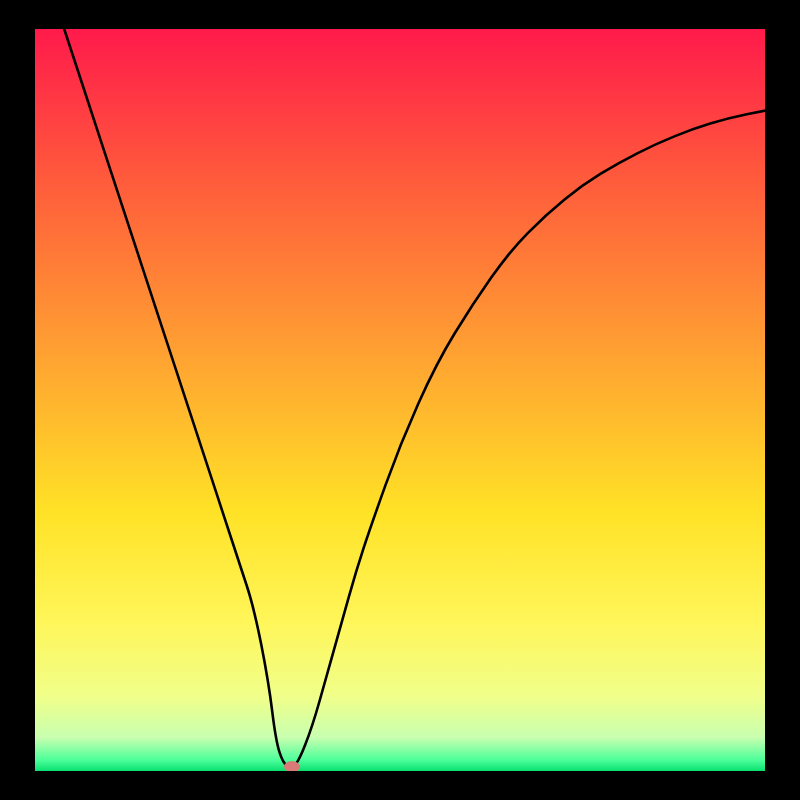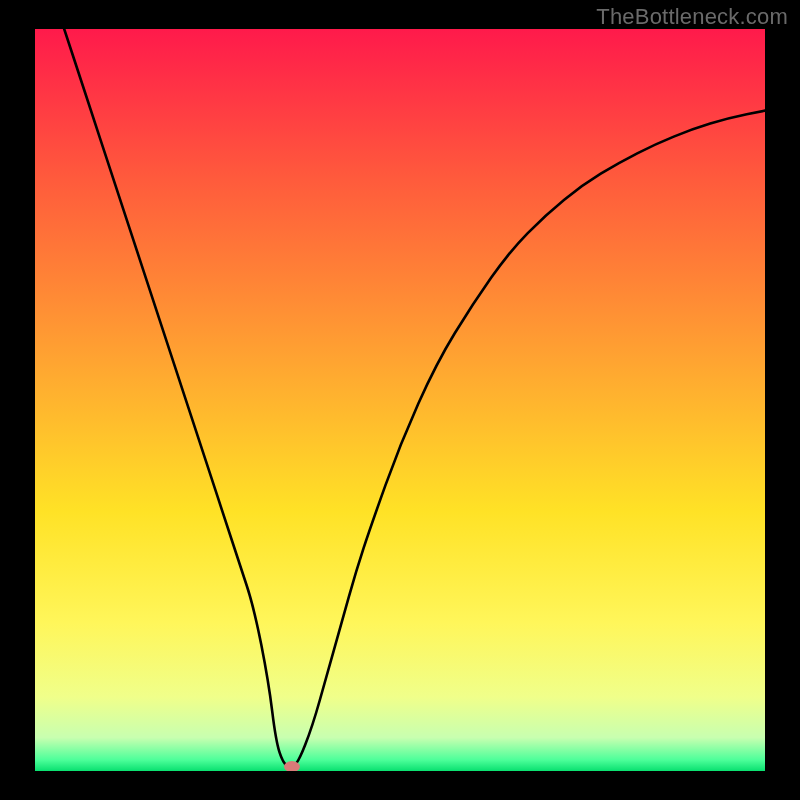--- a/index.html
+++ b/index.html
@@ -37,21 +37,20 @@
   svg {
     display: block;
     position: absolute;
     inset: 0;
   }
 </style>
 </head>
 <body>
 
 <div class="frame">
-  <div class="watermark">TheBottleneck.com</div>
 
   <div class="plot-area">
 
     <svg id="chart-svg" viewBox="0 0 730 742">
       <defs>
         <linearGradient id="bg-grad" x1="0" y1="0" x2="0" y2="1">
             <stop offset="0%" stop-color="#ff1a4b"></stop>
             <stop offset="20%" stop-color="#ff5a3c"></stop>
             <stop offset="45%" stop-color="#ffa531"></stop>
             <stop offset="65%" stop-color="#ffe226"></stop>

